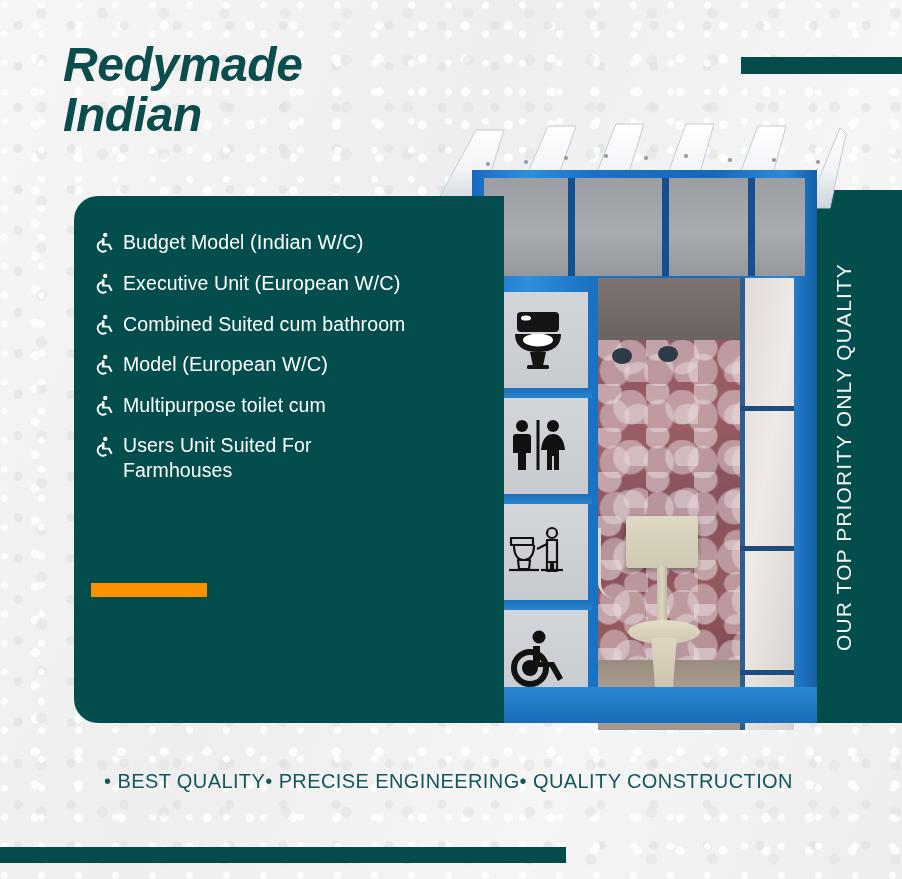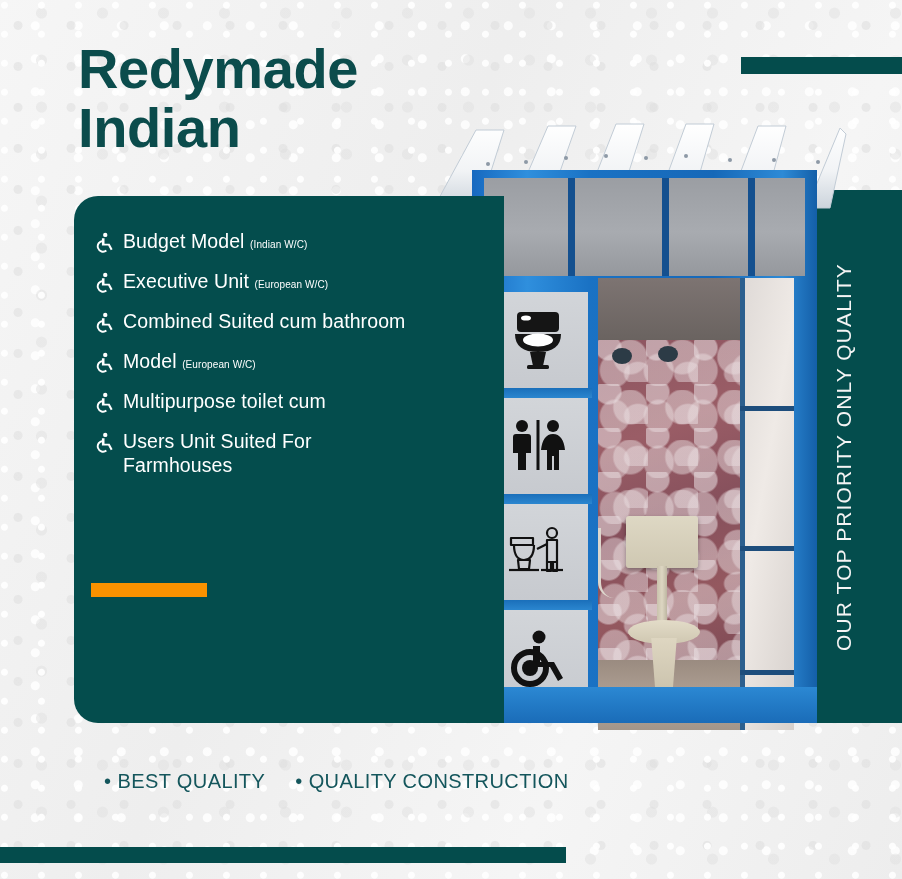--- a/index.html
+++ b/index.html
@@ -38,27 +38,28 @@
   .bar-bottom-left {
     position: absolute;
     left: 0; top: 847px;
     width: 566px; height: 16px;
     background: #044c4c;
   }
 
   
   .headline {
     position: absolute;
-    left: 78px; top: 40px;
+    left: 63px; top: 40px;
     width: 400px;
     color: #0b4c4c;
-    font-size: 56px;
+    font-size: 48px;
     font-weight: 700;
     line-height: 1.05;
     letter-spacing: -0.4px;
+    font-style: italic;
   }
   .headline .line { display: block; }
 
   
   .feature-panel {
     position: absolute;
     left: 74px; top: 196px;
     width: 430px; height: 527px;
     background: #044d4d;
     border-radius: 24px 0 0 24px;
@@ -83,21 +84,21 @@
     margin-top: 2px;
     display: block;
   }
   .feature-text {
     font-size: 19.5px;
     line-height: 1.22;
     letter-spacing: .1px;
     font-weight: 400;
   }
   .feature-sub {
-    font-size: 10px;
+    font-size: 20px;
     letter-spacing: .1px;
   }
   .accent-bar {
     position: absolute;
     left: 91px; top: 583px;
     width: 116px; height: 14px;
     background: #fa9200;
     z-index: 4;
   }
 
@@ -272,21 +273,20 @@
     width: 345px; height: 36px;
     background: linear-gradient(180deg,#2b88d3 0%, #1a6cb8 100%);
   }
 
   
   .footer {
     position: absolute;
     left: 104px; top: 770px;
     display: flex;
     align-items: center;
-    gap: 30px;
     color: #14565c;
     font-size: 20px;
     letter-spacing: .4px;
   }
   .footer-item { white-space: nowrap; }
   .footer-item .dot { margin-right: 6px; }
 </style>
 </head>
 <body>
 
@@ -490,17 +490,20 @@
     </ul>
   </div>
 
   <div class="accent-bar"></div>
 
   <div class="footer">
     <span class="footer-item">
       <span class="dot">•</span><span>BEST QUALITY</span>
     </span>
     <span class="footer-item">
+      <span class="dot">•</span><span>PRECISE ENGINEERING</span>
+    </span>
+    <span class="footer-item">
       <span class="dot">•</span><span>QUALITY CONSTRUCTION</span>
     </span>
   </div>
 
 </div>
 
 </body></html>

